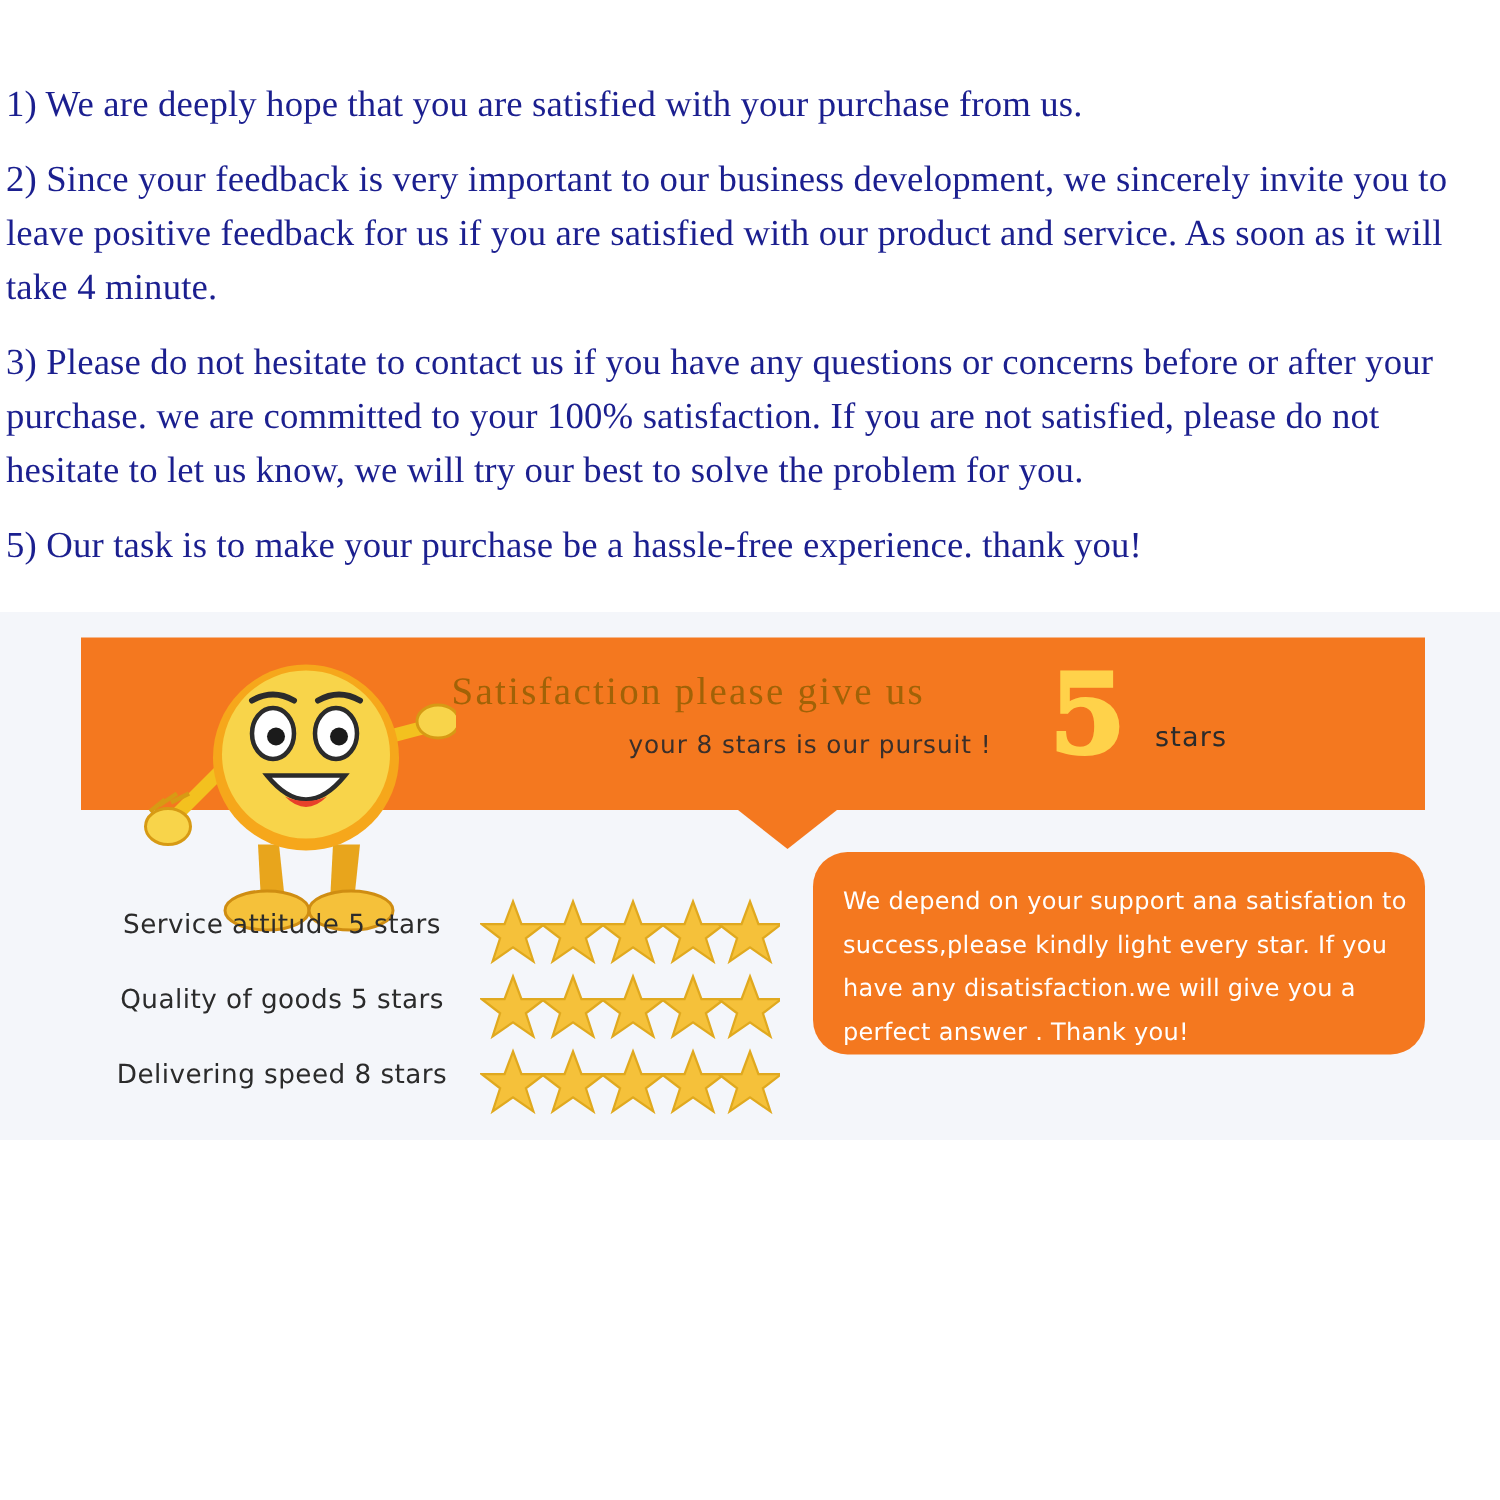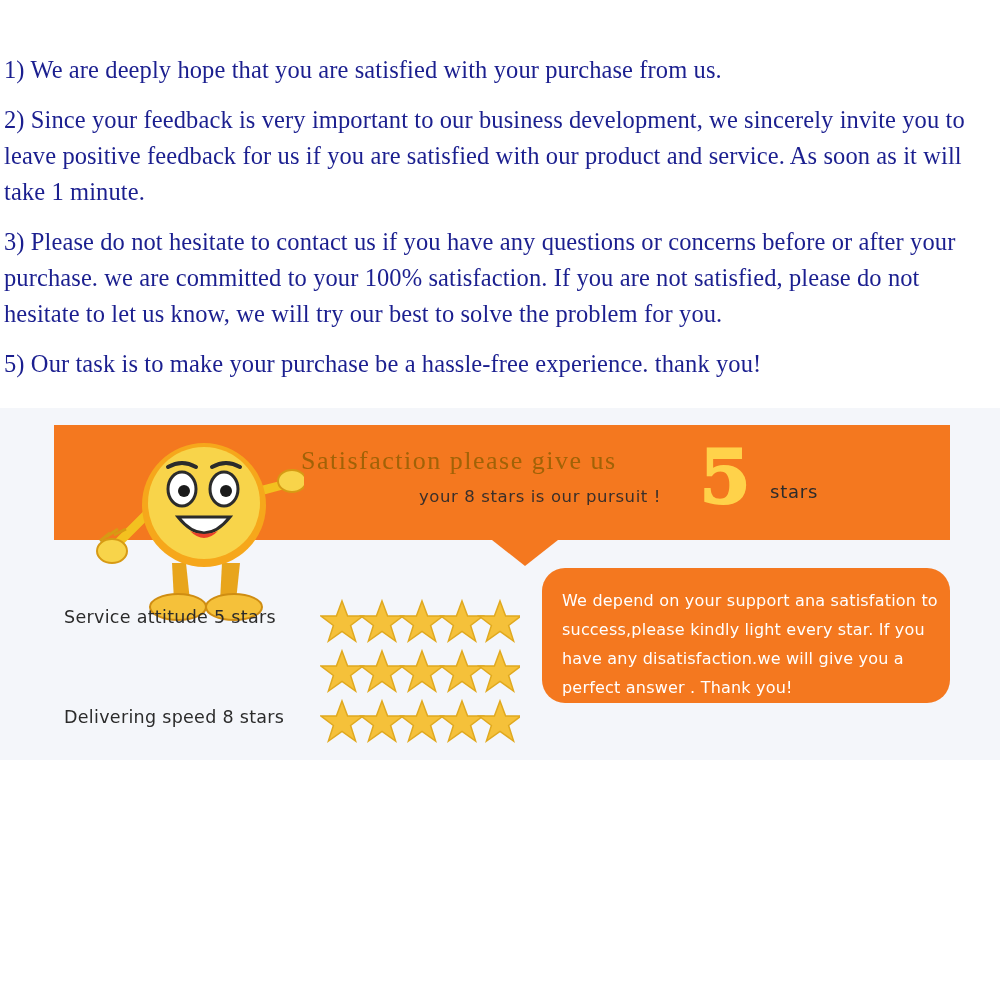--- a/index.html
+++ b/index.html
@@ -136,20 +136,21 @@
   
   .ratings {
     position: absolute;
     left: 10px;
     top: 172px;
     width: 480px;
   }
   .rating-row {
     position: relative;
     height: 50px;
+    text-align: center;
   }
   .rating-label {
     position: absolute;
     left: 0;
     top: 10px;
     width: 248px;
     color: #2b2b2b;
     font-family: "DejaVu Sans", sans-serif;
     font-size: 17.5px;
     letter-spacing: 0.3px;
@@ -184,21 +185,21 @@
     letter-spacing: 0.2px;
   }
 </style>
 </head>
 <body>
 
 <div class="page">
 
   <div class="text-block">
     <p class="para">1) We are deeply hope that you are satisfied with your purchase from us.</p>
-    <p class="para">2) Since your feedback is very important to our business development, we sincerely invite you to leave positive feedback for us if you are satisfied with our product and service. As soon as it will take 1 minute.</p>
+    <p class="para">2) Since your feedback is very important to our business development, we sincerely invite you to leave positive feedback for us if you are satisfied with our product and service. As soon as it will take 4 minute.</p>
     <p class="para">3) Please do not hesitate to contact us if you have any questions or concerns before or after your purchase. we are committed to your 100% satisfaction. If you are not satisfied, please do not hesitate to let us know, we will try our best to solve the problem for you.</p>
     <p class="para last">5) Our task is to make your purchase be a hassle-free experience. thank you!</p>
   </div>
 
   <div class="banner">
     <div class="banner-inner">
 
       <div class="orange-top"></div>
       <div class="orange-notch"></div>
 
@@ -254,20 +255,21 @@
                 <polygon points="20,4 25.6,19 41,19 28.6,28.5 33.6,44 20,34.5 6.4,44 11.4,28.5 -1,19 14.4,19" transform="translate(2,0)"></polygon>
                 <polygon points="20,4 25.6,19 41,19 28.6,28.5 33.6,44 20,34.5 6.4,44 11.4,28.5 -1,19 14.4,19" transform="translate(42,0)"></polygon>
                 <polygon points="20,4 25.6,19 41,19 28.6,28.5 33.6,44 20,34.5 6.4,44 11.4,28.5 -1,19 14.4,19" transform="translate(82,0)"></polygon>
                 <polygon points="20,4 25.6,19 41,19 28.6,28.5 33.6,44 20,34.5 6.4,44 11.4,28.5 -1,19 14.4,19" transform="translate(122,0)"></polygon>
                 <polygon points="20,4 25.6,19 41,19 28.6,28.5 33.6,44 20,34.5 6.4,44 11.4,28.5 -1,19 14.4,19" transform="translate(160,0)"></polygon>
               </g>
             </svg>
           </div>
         </div>
         <div class="rating-row">
+          <div class="rating-label">Quality of goods 5 stars</div>
           <div class="rating-stars">
             <svg width="200" height="46" viewBox="0 0 200 46">
               <g fill="#f5c13a" stroke="#e0a91f" stroke-width="1.5">
                 <polygon points="20,4 25.6,19 41,19 28.6,28.5 33.6,44 20,34.5 6.4,44 11.4,28.5 -1,19 14.4,19" transform="translate(2,0)"></polygon>
                 <polygon points="20,4 25.6,19 41,19 28.6,28.5 33.6,44 20,34.5 6.4,44 11.4,28.5 -1,19 14.4,19" transform="translate(42,0)"></polygon>
                 <polygon points="20,4 25.6,19 41,19 28.6,28.5 33.6,44 20,34.5 6.4,44 11.4,28.5 -1,19 14.4,19" transform="translate(82,0)"></polygon>
                 <polygon points="20,4 25.6,19 41,19 28.6,28.5 33.6,44 20,34.5 6.4,44 11.4,28.5 -1,19 14.4,19" transform="translate(122,0)"></polygon>
                 <polygon points="20,4 25.6,19 41,19 28.6,28.5 33.6,44 20,34.5 6.4,44 11.4,28.5 -1,19 14.4,19" transform="translate(160,0)"></polygon>
               </g>
             </svg>

